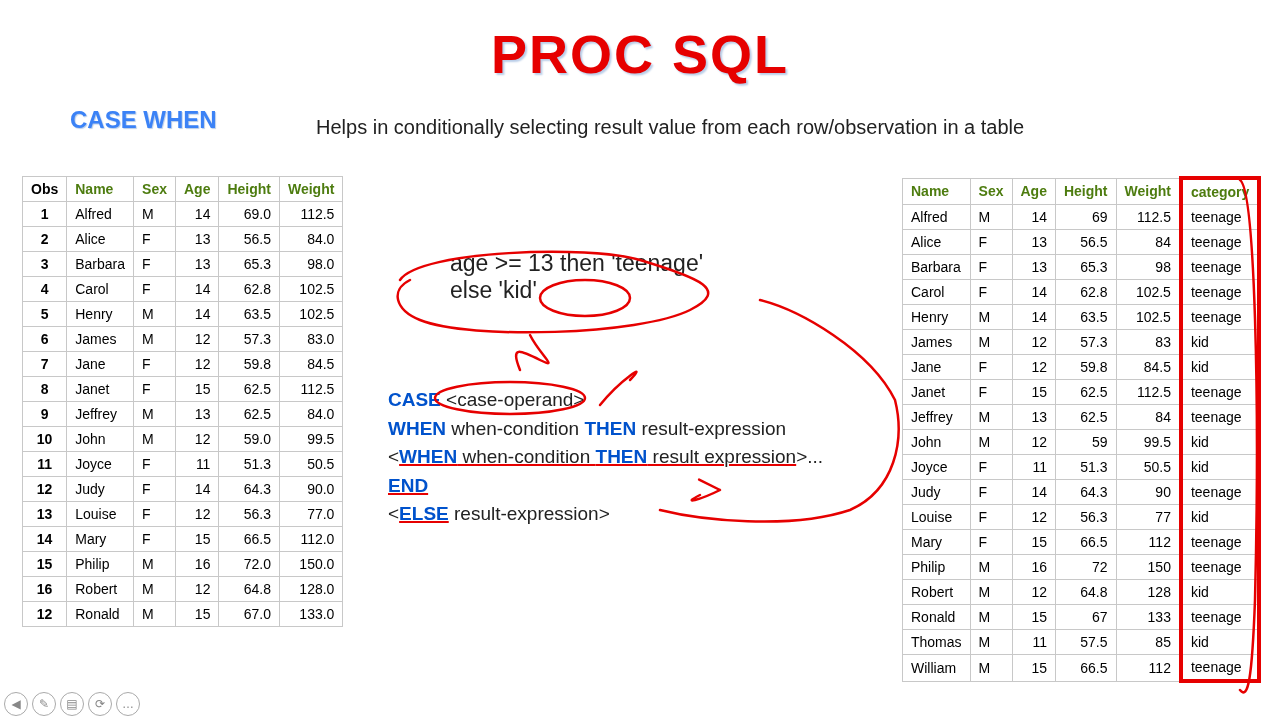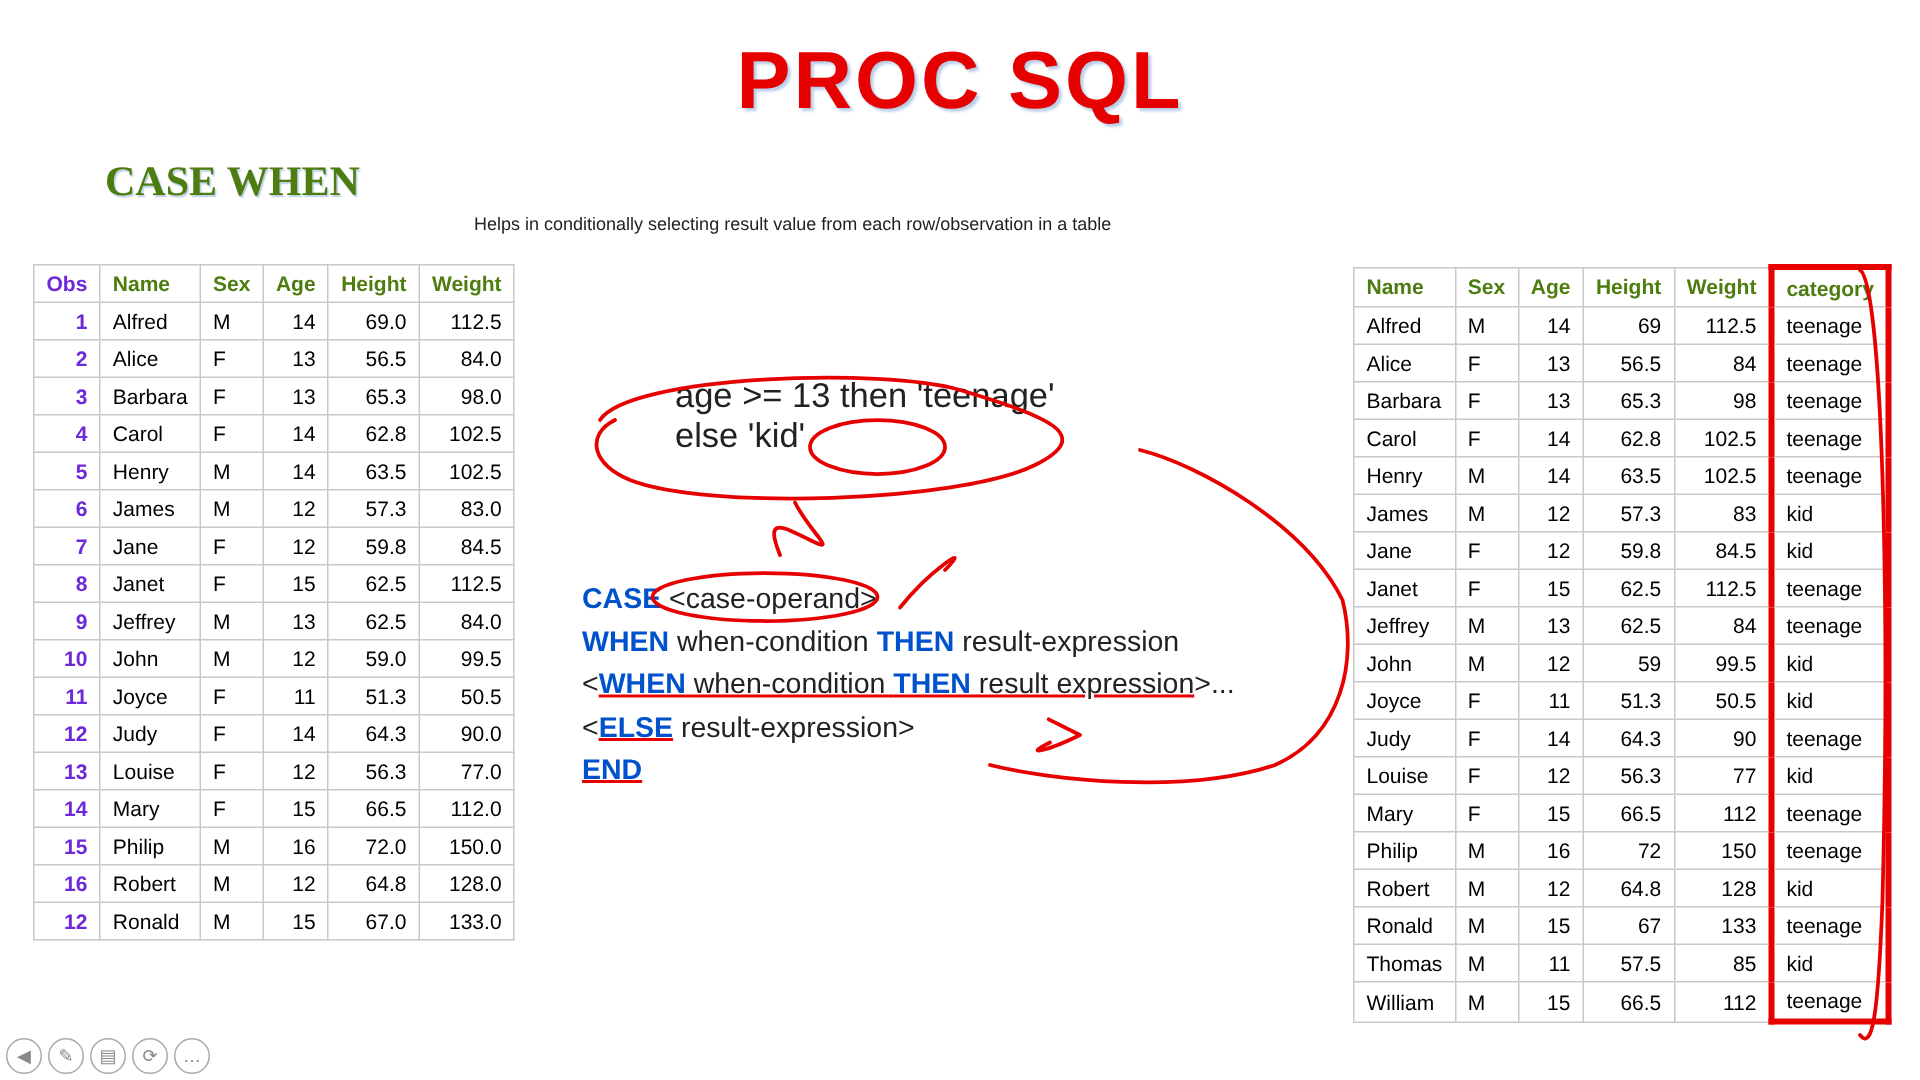--- a/index.html
+++ b/index.html
@@ -18,34 +18,32 @@
     font-weight: 900;
     color: #e60000;
     letter-spacing: 2px;
     margin-top: 23px;
     text-shadow: 2px 2px 2px #b9cde8;
   }
   .subtitle {
     position: absolute;
     left: 70px;
     top: 106px;
-    font-size: 28px;
+    font-size: 24px;
     font-weight: 900;
-    color: #4d7c0f;
+    color: #3b82f6;
     text-shadow: 1px 1px 1px #b9cde8;
-    font-family: Liberation Serif, serif;
   }
   .desc {
     position: absolute;
     left: 316px;
     top: 112px;
-    font-size: 12px;
+    font-size: 20px;
     color: #222;
     line-height: 1.5;
-    margin-top: 28px;
   }
   table {
     border-collapse: collapse;
     font-size: 14px;
     background: #fff;
   }
   th, td {
     border: 1px solid #c8c8c8;
     padding: 4px 8px;
     text-align: left;
@@ -55,22 +53,22 @@
     color: #4d7c0f;
     font-weight: 700;
     background: #fff;
   }
   .left-table {
     position: absolute;
     left: 22px;
     top: 176px;
   }
   .left-table th:first-child, .left-table td:first-child {
-    text-align: right;
-    color: #6d28d9;
+    text-align: center;
+    color: #000000;
     font-weight: 700;
   }
   .left-table td.num { text-align: right; }
   .right-table {
     position: absolute;
     left: 902px;
     top: 176px;
   }
   .right-table td.num { text-align: right; }
   .right-table th.catcol, .right-table td.catcol {
@@ -452,24 +450,24 @@
   <div>
     <span class="kw">CASE</span><span> &lt;case-operand&gt;</span>
   </div>
   <div>
     <span class="kw">WHEN</span><span> when-condition </span><span class="kw">THEN</span><span> result-expression</span>
   </div>
   <div>
     <span>&lt;</span><span class="kw redu">WHEN</span><span class="redu"> when-condition </span><span class="kw redu">THEN</span><span class="redu"> result expression</span><span>&gt;...</span>
   </div>
   <div>
-    <span>&lt;</span><span class="kw redu">ELSE</span><span> result-expression</span><span>&gt;</span>
+    <span class="kw redu">END</span>
   </div>
   <div>
-    <span class="kw redu">END</span>
+    <span>&lt;</span><span class="kw redu">ELSE</span><span> result-expression</span><span>&gt;</span>
   </div>
 </div>
 
 <svg class="scribble" width="1280" height="720">
   <g stroke="#e60000" stroke-width="2.5" fill="none" stroke-linecap="round">
     <path d="M400,280 C420,250 590,245 640,260 C700,278 730,290 690,310 C640,335 470,340 420,320 C395,310 390,290 410,280"></path>
     <ellipse cx="585" cy="298" rx="45" ry="18"></ellipse>
     <path d="M530,335 C540,355 560,370 540,360 C520,350 510,345 520,370"></path>
     <ellipse cx="510" cy="398" rx="75" ry="16"></ellipse>
     <path d="M600,405 C620,380 650,360 630,380"></path>

